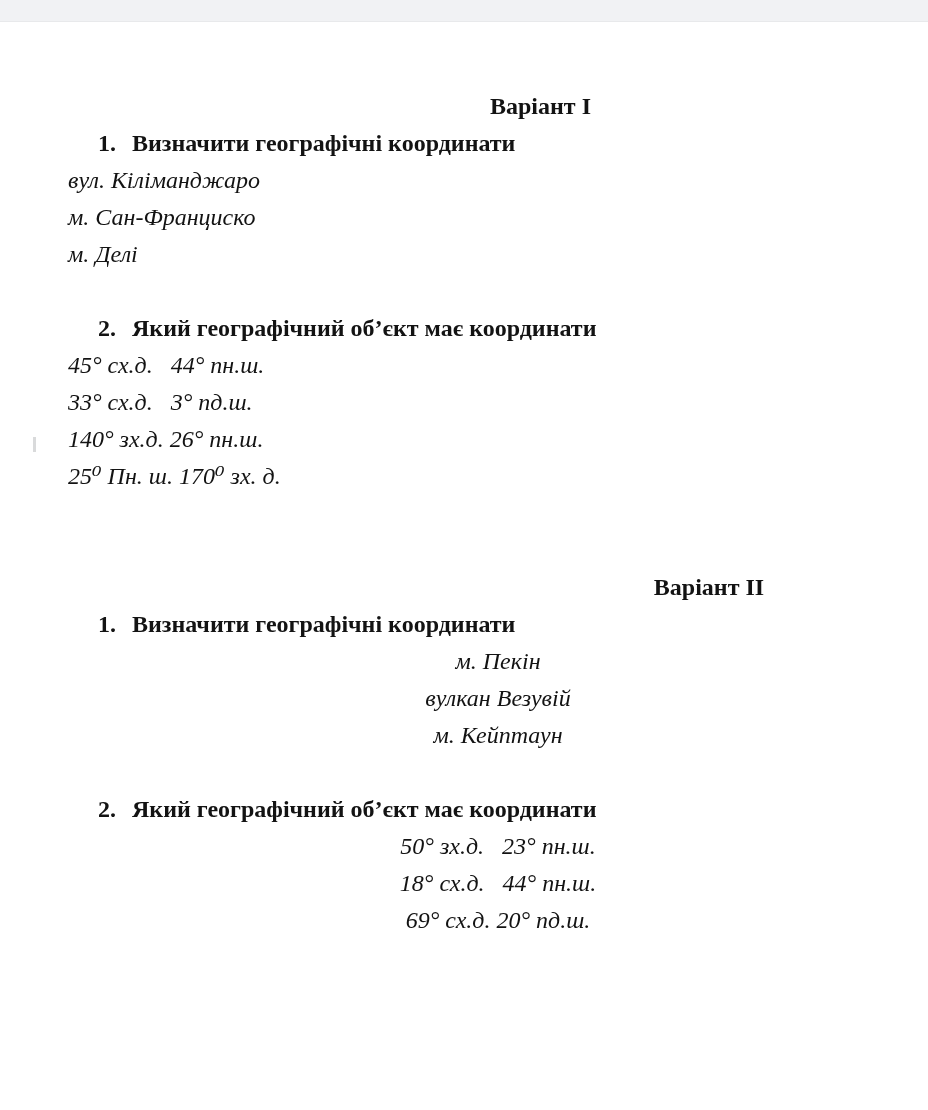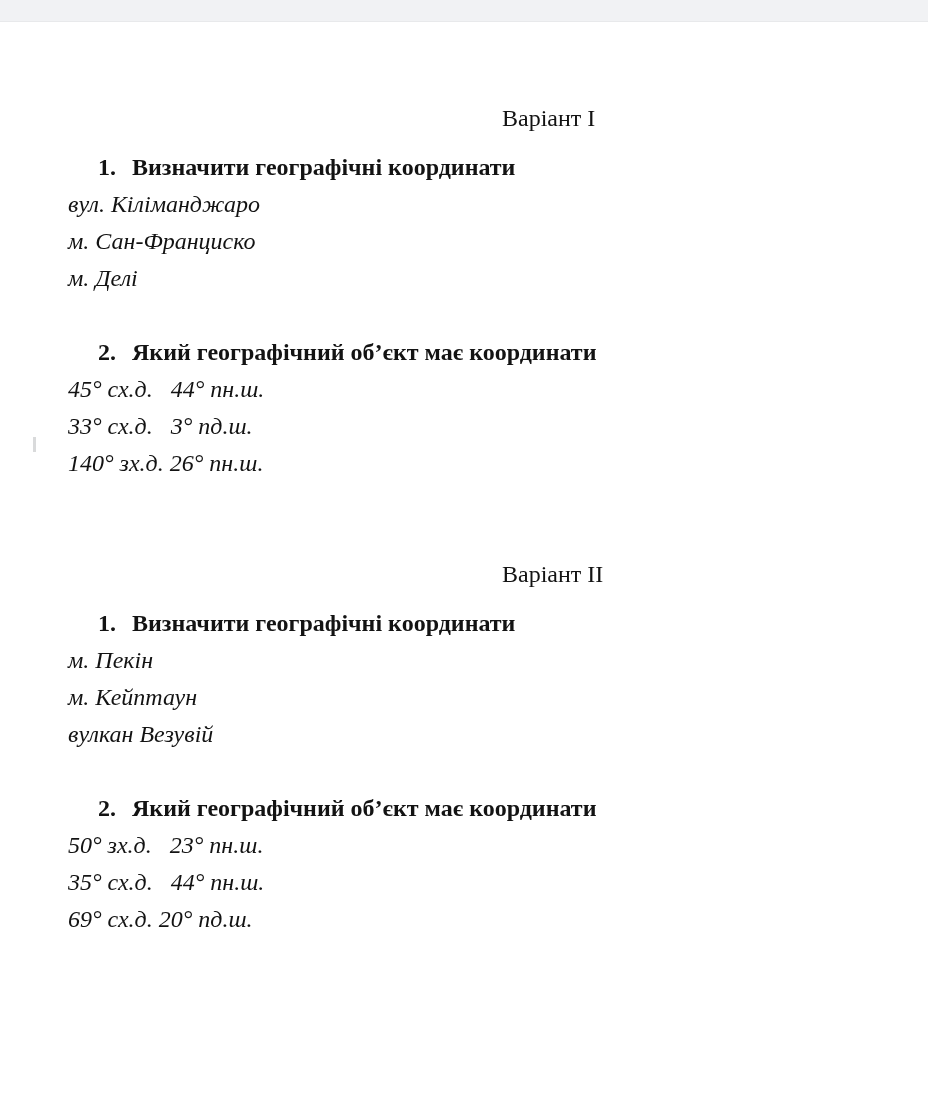--- a/index.html
+++ b/index.html
@@ -25,40 +25,40 @@
   .doc-page {
     padding: 66px 0 0 68px;
   }
   .doc-line {
     font-size: 24px;
     line-height: 37px;
     white-space: pre;
     font-style: italic;
   }
   .variant-title {
-    margin: 12px;
+    margin: 0;
     padding-left: 422px;
     font-size: 24px;
     line-height: 37px;
-    font-weight: normal;
+    font-weight: bold;
     white-space: pre;
   }
   .task-heading {
     display: flex;
     padding-left: 30px;
     font-weight: bold;
     font-size: 24px;
     line-height: 37px;
     white-space: pre;
   }
   .task-number {
     margin-right: 16px;
   }
   .gap-1 { margin-top: 37px; }   
-  .gap-2 { margin-top: 74px; }   
+  .gap-2 { margin-top: 74px; text-align: center; }   
   .scan-artifact {
     position: absolute;
     left: 33px;
     top: 437px;
     width: 3px;
     height: 15px;
     background: #d9dadb;
   }
 </style>
 </head>
@@ -83,37 +83,38 @@
     <div class="doc-line">м. Делі</div>
 
     <div class="task-heading gap-1">
       <span class="task-number">2.</span>
       <span class="task-text">Який географічний об’єкт має координати</span>
     </div>
 
     <div class="doc-line">45° сх.д.   44° пн.ш.</div>
     <div class="doc-line">33° сх.д.   3° пд.ш.</div>
     <div class="doc-line">140° зх.д. 26° пн.ш.</div>
+    <div class="doc-line">25⁰ Пн. ш. 170⁰ зх. д.</div>
   </section>
 
   <section class="gap-2">
     <h1 class="variant-title">Варіант II</h1>
 
     <div class="task-heading">
       <span class="task-number">1.</span>
       <span class="task-text">Визначити географічні координати</span>
     </div>
 
     <div class="doc-line">м. Пекін</div>
+    <div class="doc-line">вулкан Везувій</div>
     <div class="doc-line">м. Кейптаун</div>
-    <div class="doc-line">вулкан Везувій</div>
 
     <div class="task-heading gap-1">
       <span class="task-number">2.</span>
       <span class="task-text">Який географічний об’єкт має координати</span>
     </div>
 
     <div class="doc-line">50° зх.д.   23° пн.ш.</div>
-    <div class="doc-line">35° сх.д.   44° пн.ш.</div>
+    <div class="doc-line">18° сх.д.   44° пн.ш.</div>
     <div class="doc-line">69° сх.д. 20° пд.ш.</div>
   </section>
 
 </div>
 
 </body></html>

